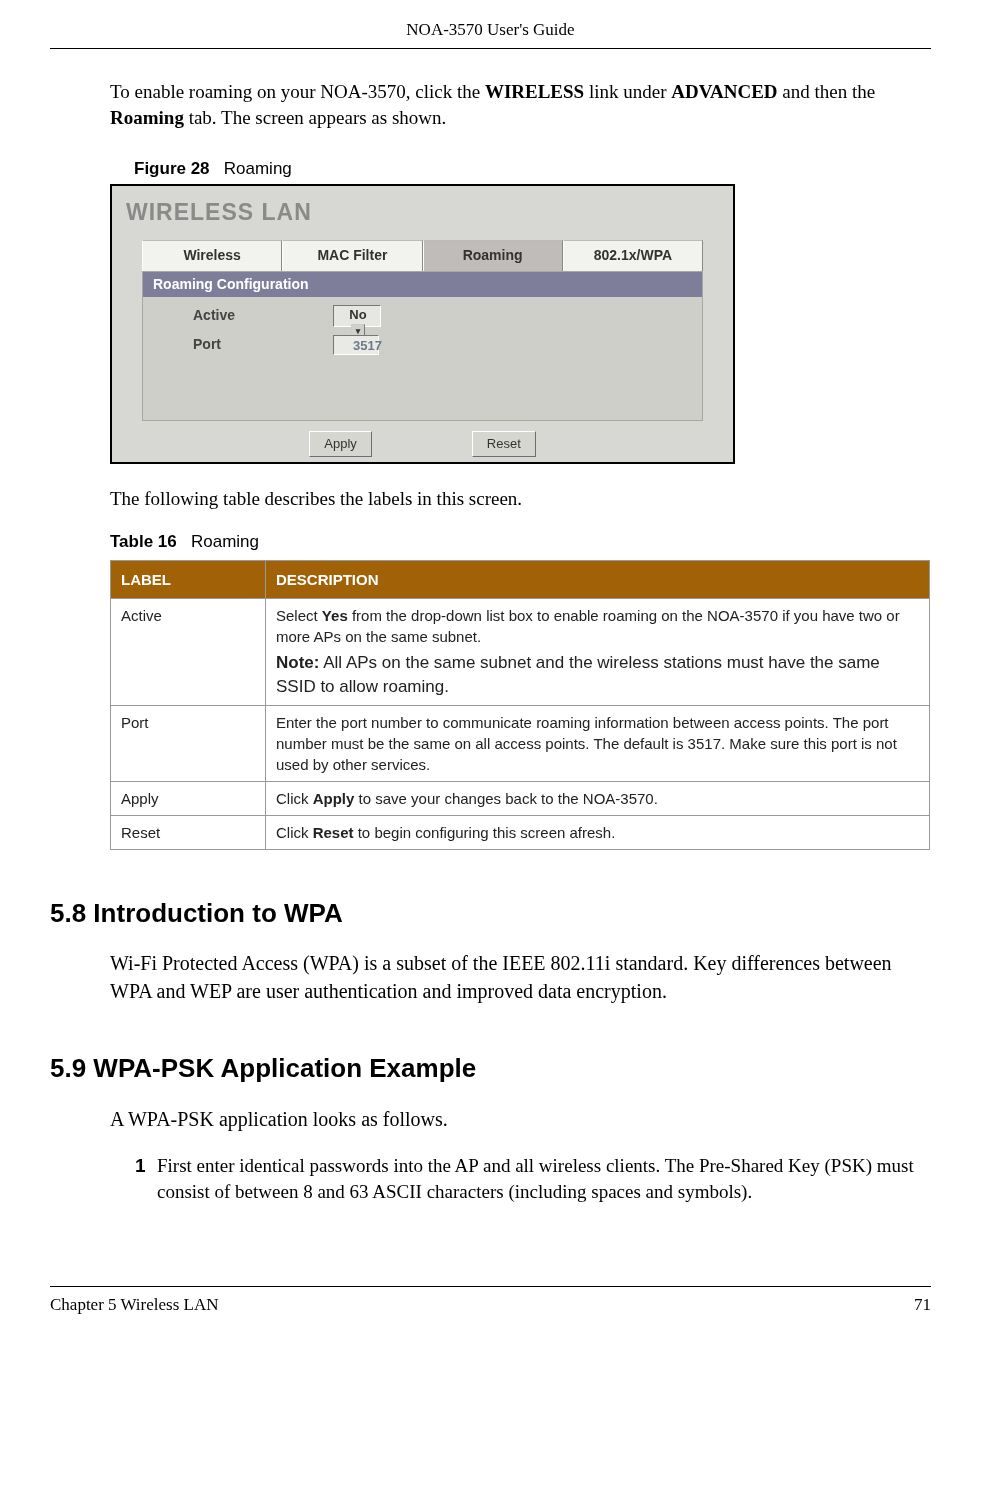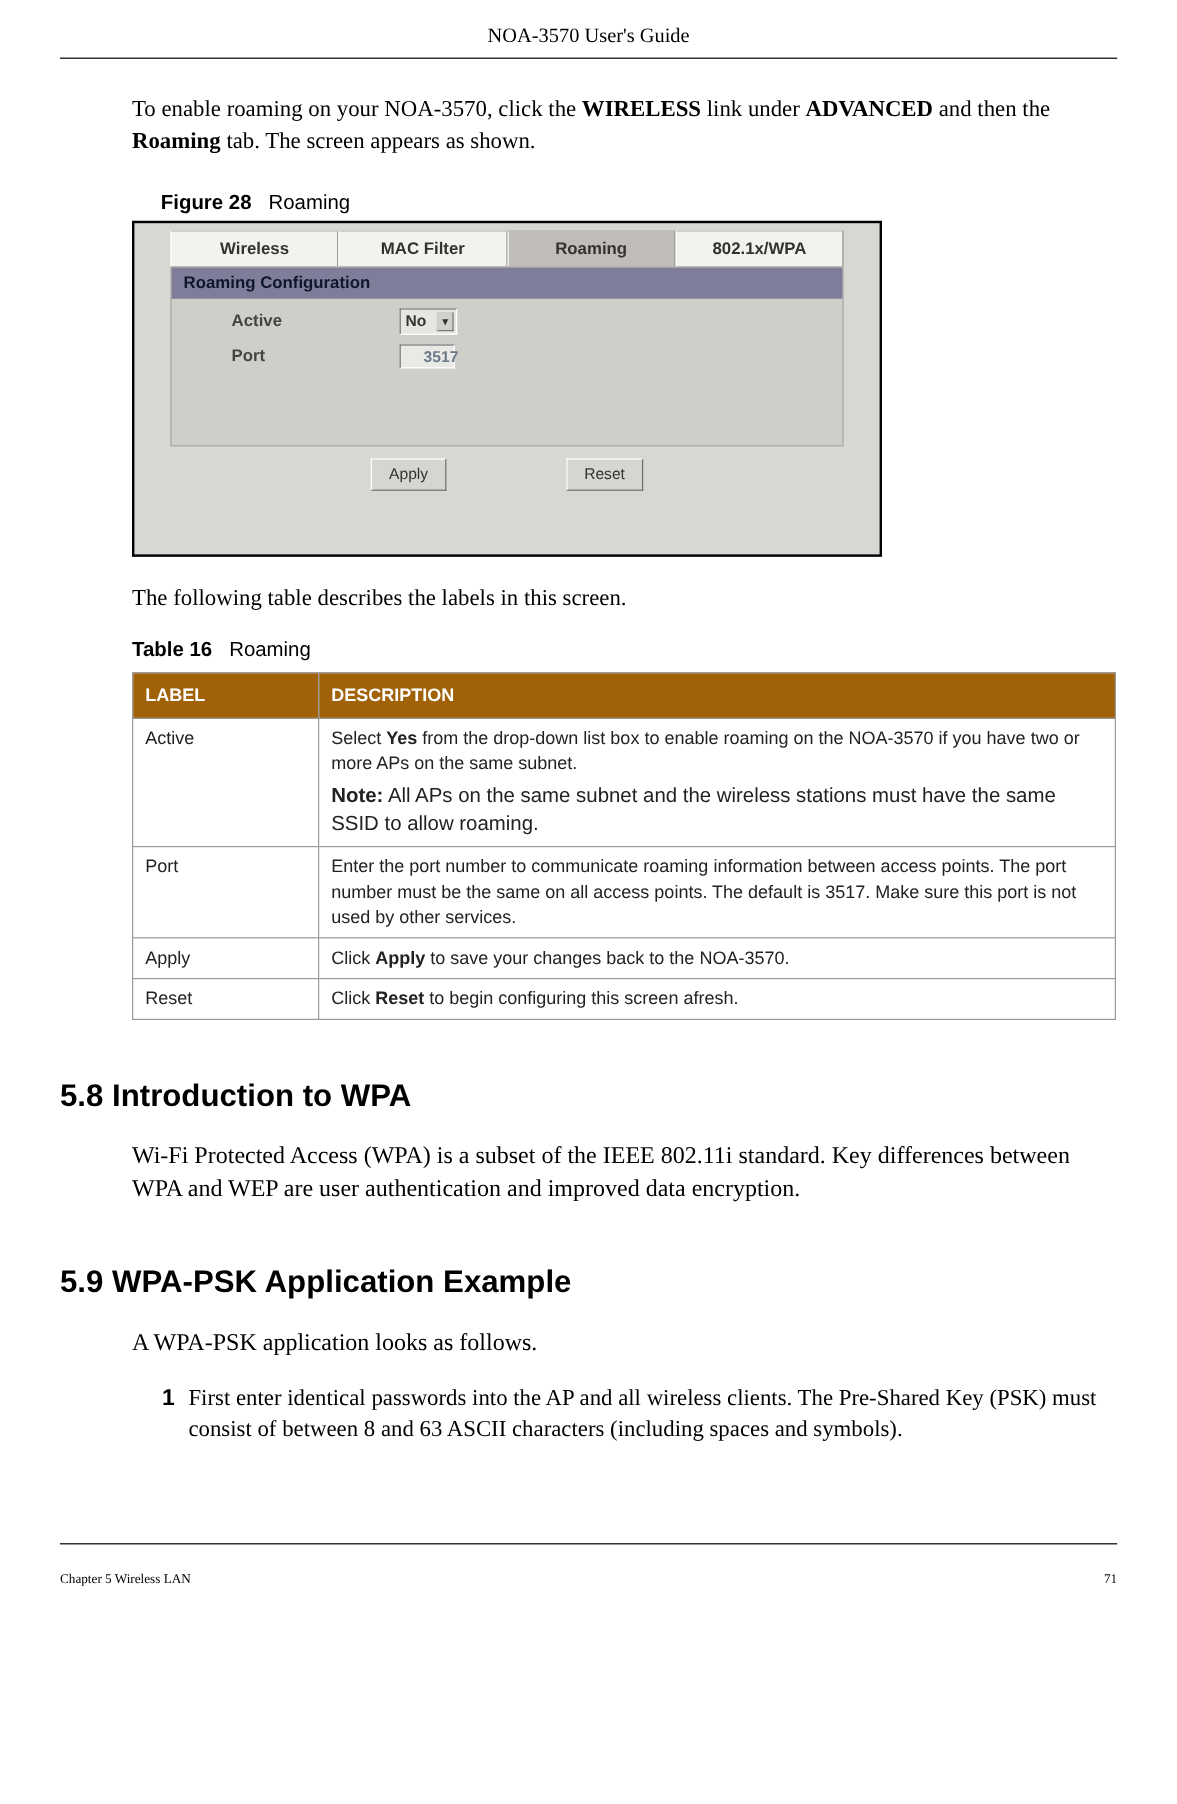--- a/index.html
+++ b/index.html
@@ -58,21 +58,21 @@
     .tab.active { background: #bfbcba; }
     .panel {
       margin: 0 30px 0 30px;
       background: #cfcfca;
       border: 1px solid #a8a8a3;
       height: 150px;
       position: relative;
     }
     .panel-header {
       background: #7f7e9a;
-      color: #0f172a;
+      color: #ffffff;
       font-family: Arial, Helvetica, sans-serif;
       font-weight: bold;
       font-size: 14px;
       padding: 3px 10px;
     }
     .field-row {
       display: flex;
       align-items: center;
       padding: 8px 0 0 50px;
       font-family: Arial, Helvetica, sans-serif;
@@ -90,20 +90,21 @@
       border-bottom: 1px solid #fff;
       font-family: Arial, sans-serif;
       font-size: 13px;
       width: 48px;
       height: 22px;
       display: flex;
       align-items: center;
       justify-content: space-between;
       padding: 0 2px 0 4px;
       color: #333;
+      flex-direction: column;
     }
     .ui-select .arrow {
       width: 14px;
       height: 16px;
       background: #d0d0cc;
       border: 1px outset #ccc;
       display: flex;
       align-items: center;
       justify-content: center;
     }
@@ -177,37 +178,38 @@
       margin: 14px 0 0 85px;
       font-size: 19px;
       gap: 6px;
     }
     .list-num {
       font-family: Arial, Helvetica, sans-serif;
       font-weight: bold;
       min-width: 16px;
     }
     .footer-line { border-top: 1.5px solid #000; margin-top: 80px; }
-    .footer-row { display: flex; justify-content: space-between; font-size: 11px; margin-top: 22px; text-align: right; }
+    .footer-row { display: flex; justify-content: space-between; font-size: 17px; margin-top: 6px; text-align: right; }
   </style>
 </head>
 <body>
 
 <div class="header-title">NOA-3570 User's Guide</div>
 <div class="header-line"></div>
 
 <p class="intro">
   <span>To enable roaming on your NOA-3570, click the </span><b>WIRELESS</b><span> link under </span><b>ADVANCED</b><span> and then the </span><b>Roaming</b><span> tab. The screen appears as shown.</span>
 </p>
 
 <div class="fig-caption">
   <b>Figure 28</b>&nbsp;&nbsp;&nbsp;<span>Roaming</span>
 </div>
 
 <div class="ui-box">
+  <div class="ui-title">WIRELESS LAN</div>
   <div class="tab-row">
     <div class="tab">Wireless</div>
     <div class="tab">MAC Filter</div>
     <div class="tab active">Roaming</div>
     <div class="tab">802.1x/WPA</div>
   </div>
   <div class="panel">
     <div class="panel-header">Roaming Configuration</div>
     <div class="field-row">
       <span class="field-label">Active</span>

